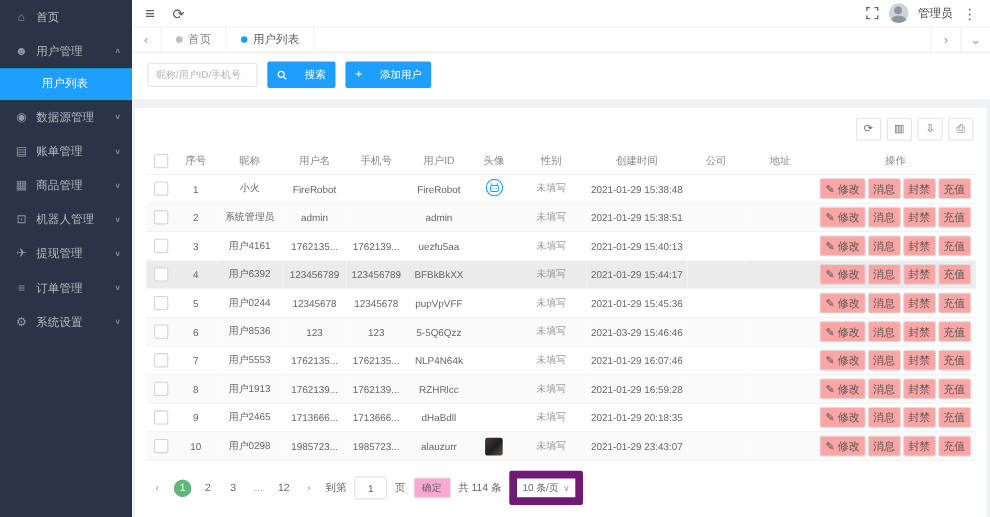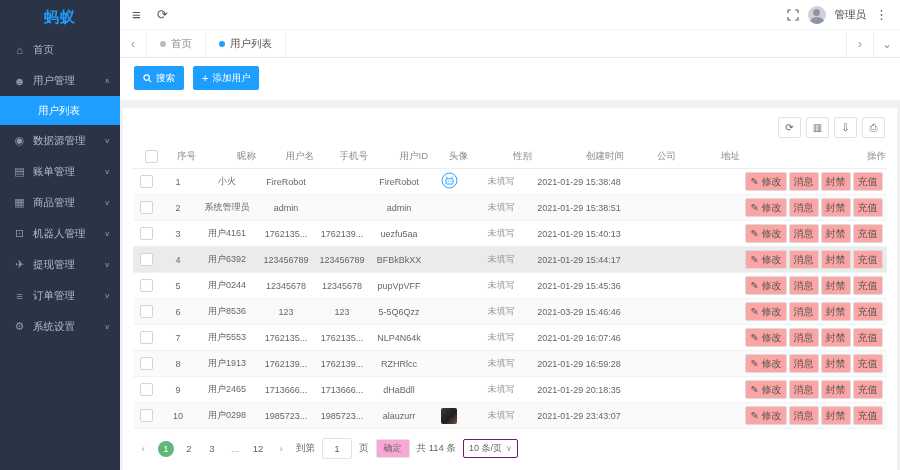--- a/index.html
+++ b/index.html
@@ -29,57 +29,56 @@
   .tab-right .tab-nav{border-right:none;border-left:1px solid #f0f0f0;}
   #tabs{display:flex;}
   .tab{display:flex;align-items:center;gap:5px;padding:0 13px;font-size:10.5px;color:#8a8a8a;border-right:1px solid #f0f0f0;cursor:pointer;white-space:nowrap;}
   .tab .dot{width:6px;height:6px;border-radius:50%;background:#b7bec6;}
   .tab.active{color:#555;}
   .tab.active .dot{background:#1E9FFF;}
   
   .search-bar{background:#fff;padding:8px 14px 10px;display:flex;align-items:center;gap:9px;}
   .search-input{width:100px;height:22px;border:1px solid #e3e3e3;border-radius:2px;padding:0 7px;font-size:9px;color:#333;outline:none;box-sizing:border-box;}
   .search-input::placeholder{color:#b5b5b5;}
-  .btn-blue{display:inline-flex;align-items:center;gap:4px;height:24px;padding:0 9px;background:#1E9FFF;color:#fff;border:none;border-radius:2px;font-size:9.5px;cursor:pointer;font-family:inherit;}
+  .btn-blue{display:inline-flex;align-items:center;gap:16px;height:24px;padding:0 9px;background:#1E9FFF;color:#fff;border:none;border-radius:2px;font-size:9.5px;cursor:pointer;font-family:inherit;}
   .btn-blue .plus{font-size:11px;line-height:1;}
   
   .table-card{background:#fff;margin:8px 3px 0;padding:4px 10px 0;position:relative;}
   .tool-row{display:flex;justify-content:flex-end;gap:5px;padding:5px 2px 7px;}
   .tool-btn{width:21px;height:19px;border:1px solid #e3e3e3;border-radius:2px;background:#fff;display:flex;align-items:center;justify-content:center;font-size:10px;color:#666;cursor:pointer;}
   table{width:100%;border-collapse:collapse;table-layout:fixed;}
-  th{height:21px;font-weight:normal;font-size:9.5px;color:#8b8b8b;border-bottom:1px solid #ededed;white-space:nowrap;overflow:hidden;text-align:right;}
+  th{height:21px;font-weight:normal;font-size:9.5px;color:#8b8b8b;border-bottom:1px solid #ededed;white-space:nowrap;overflow:hidden;}
   td{height:23px;font-size:9px;color:#666;text-align:center;border-bottom:1px solid #f2f2f2;white-space:nowrap;overflow:hidden;text-overflow:ellipsis;}
   tbody tr:nth-child(even){background:#fafafa;}
   tbody tr.hl{background:#ebebeb;}
   .cb{display:inline-block;width:11px;height:11px;border:1px solid #d4d4d4;border-radius:2px;background:#fff;vertical-align:middle;cursor:pointer;}
   .gender{color:#999;}
   .op{display:inline-block;border:1px solid #dcdcdc;border-radius:2px;background:#fca5a5;color:#555;font-size:10px;padding:1.5px 4px;margin:0 1px;cursor:pointer;font-family:inherit;}
   .photo-av{display:inline-block;width:16px;height:16px;border-radius:2px;background:linear-gradient(135deg,#4a3b30 0%,#1d1d22 55%,#6e5340 100%);vertical-align:middle;}
   
   .pager{display:flex;align-items:center;gap:7px;padding:9px 2px 11px;font-size:9.5px;color:#666;}
   .pg{min-width:16px;height:16px;line-height:16px;text-align:center;cursor:pointer;color:#666;}
   .pg.active{background:#5FB878;color:#fff;border-radius:50%;width:16px;min-width:16px;}
   .pg.dots{cursor:default;color:#999;}
   .pg.nav{color:#999;}
   .jump-input{width:24px;height:17px;border:1px solid #e3e3e3;border-radius:2px;text-align:center;font-size:9px;color:#555;outline:none;}
   .confirm-btn{border:1px solid #e3e3e3;background:#f9a8d4;border-radius:2px;padding:2px 7px;font-size:9px;color:#666;cursor:pointer;font-family:inherit;text-align:right;}
-  .per-page{display:inline-flex;align-items:center;gap:4px;border:1px solid #701a75;border-radius:2px;padding:2px 5px;font-size:9px;color:#666;cursor:pointer;}
+  .per-page{display:inline-flex;align-items:center;gap:4px;border:7px solid #701a75;border-radius:2px;padding:2px 5px;font-size:9px;color:#666;cursor:pointer;}
   .per-page .caret{font-size:8px;color:#999;}
   
   .watermark{position:absolute;left:130px;top:348px;width:765px;text-align:center;font-family:"DejaVu Serif","Liberation Serif",serif;font-size:31px;letter-spacing:2px;white-space:nowrap;color:rgba(150,150,150,0.30);-webkit-text-stroke:0.9px rgba(120,120,120,0.65);pointer-events:none;z-index:5;}
   
   .svg-ic{display:inline-flex;align-items:center;cursor:pointer;}
 </style>
 </head>
 <body>
 
 <div class="screen">
 
   <aside class="sidebar">
-    <div class="logo">蚂蚁</div>
     <nav id="side-nav">
         <div class="side-item">
           <span class="s-icon">⌂</span>
           <span>首页</span>
         </div>
         <div class="side-item">
           <span class="s-icon">☻</span>
           <span>用户管理</span>
           <span class="arrow">∧</span>
         </div>
@@ -153,20 +152,21 @@
             <span>用户列表</span>
           </div>
         </div>
       <div class="tab-right">
         <span class="tab-nav">›</span>
         <span class="tab-nav">⌄</span>
       </div>
     </div>
 
     <div class="search-bar">
+      <input class="search-input" placeholder="昵称/用户ID/手机号" style="">
       <button class="btn-blue">
         <span class="svg-ic">
           <svg width="9" height="9" viewBox="0 0 10 10">
               <circle cx="4" cy="4" r="3" fill="none" stroke="#fff" stroke-width="1.3"></circle>
               <line x1="6.3" y1="6.3" x2="9" y2="9" stroke="#fff" stroke-width="1.3"></line>
             </svg>
         </span>
         <span>搜索</span>
       </button>
       <button class="btn-blue">

